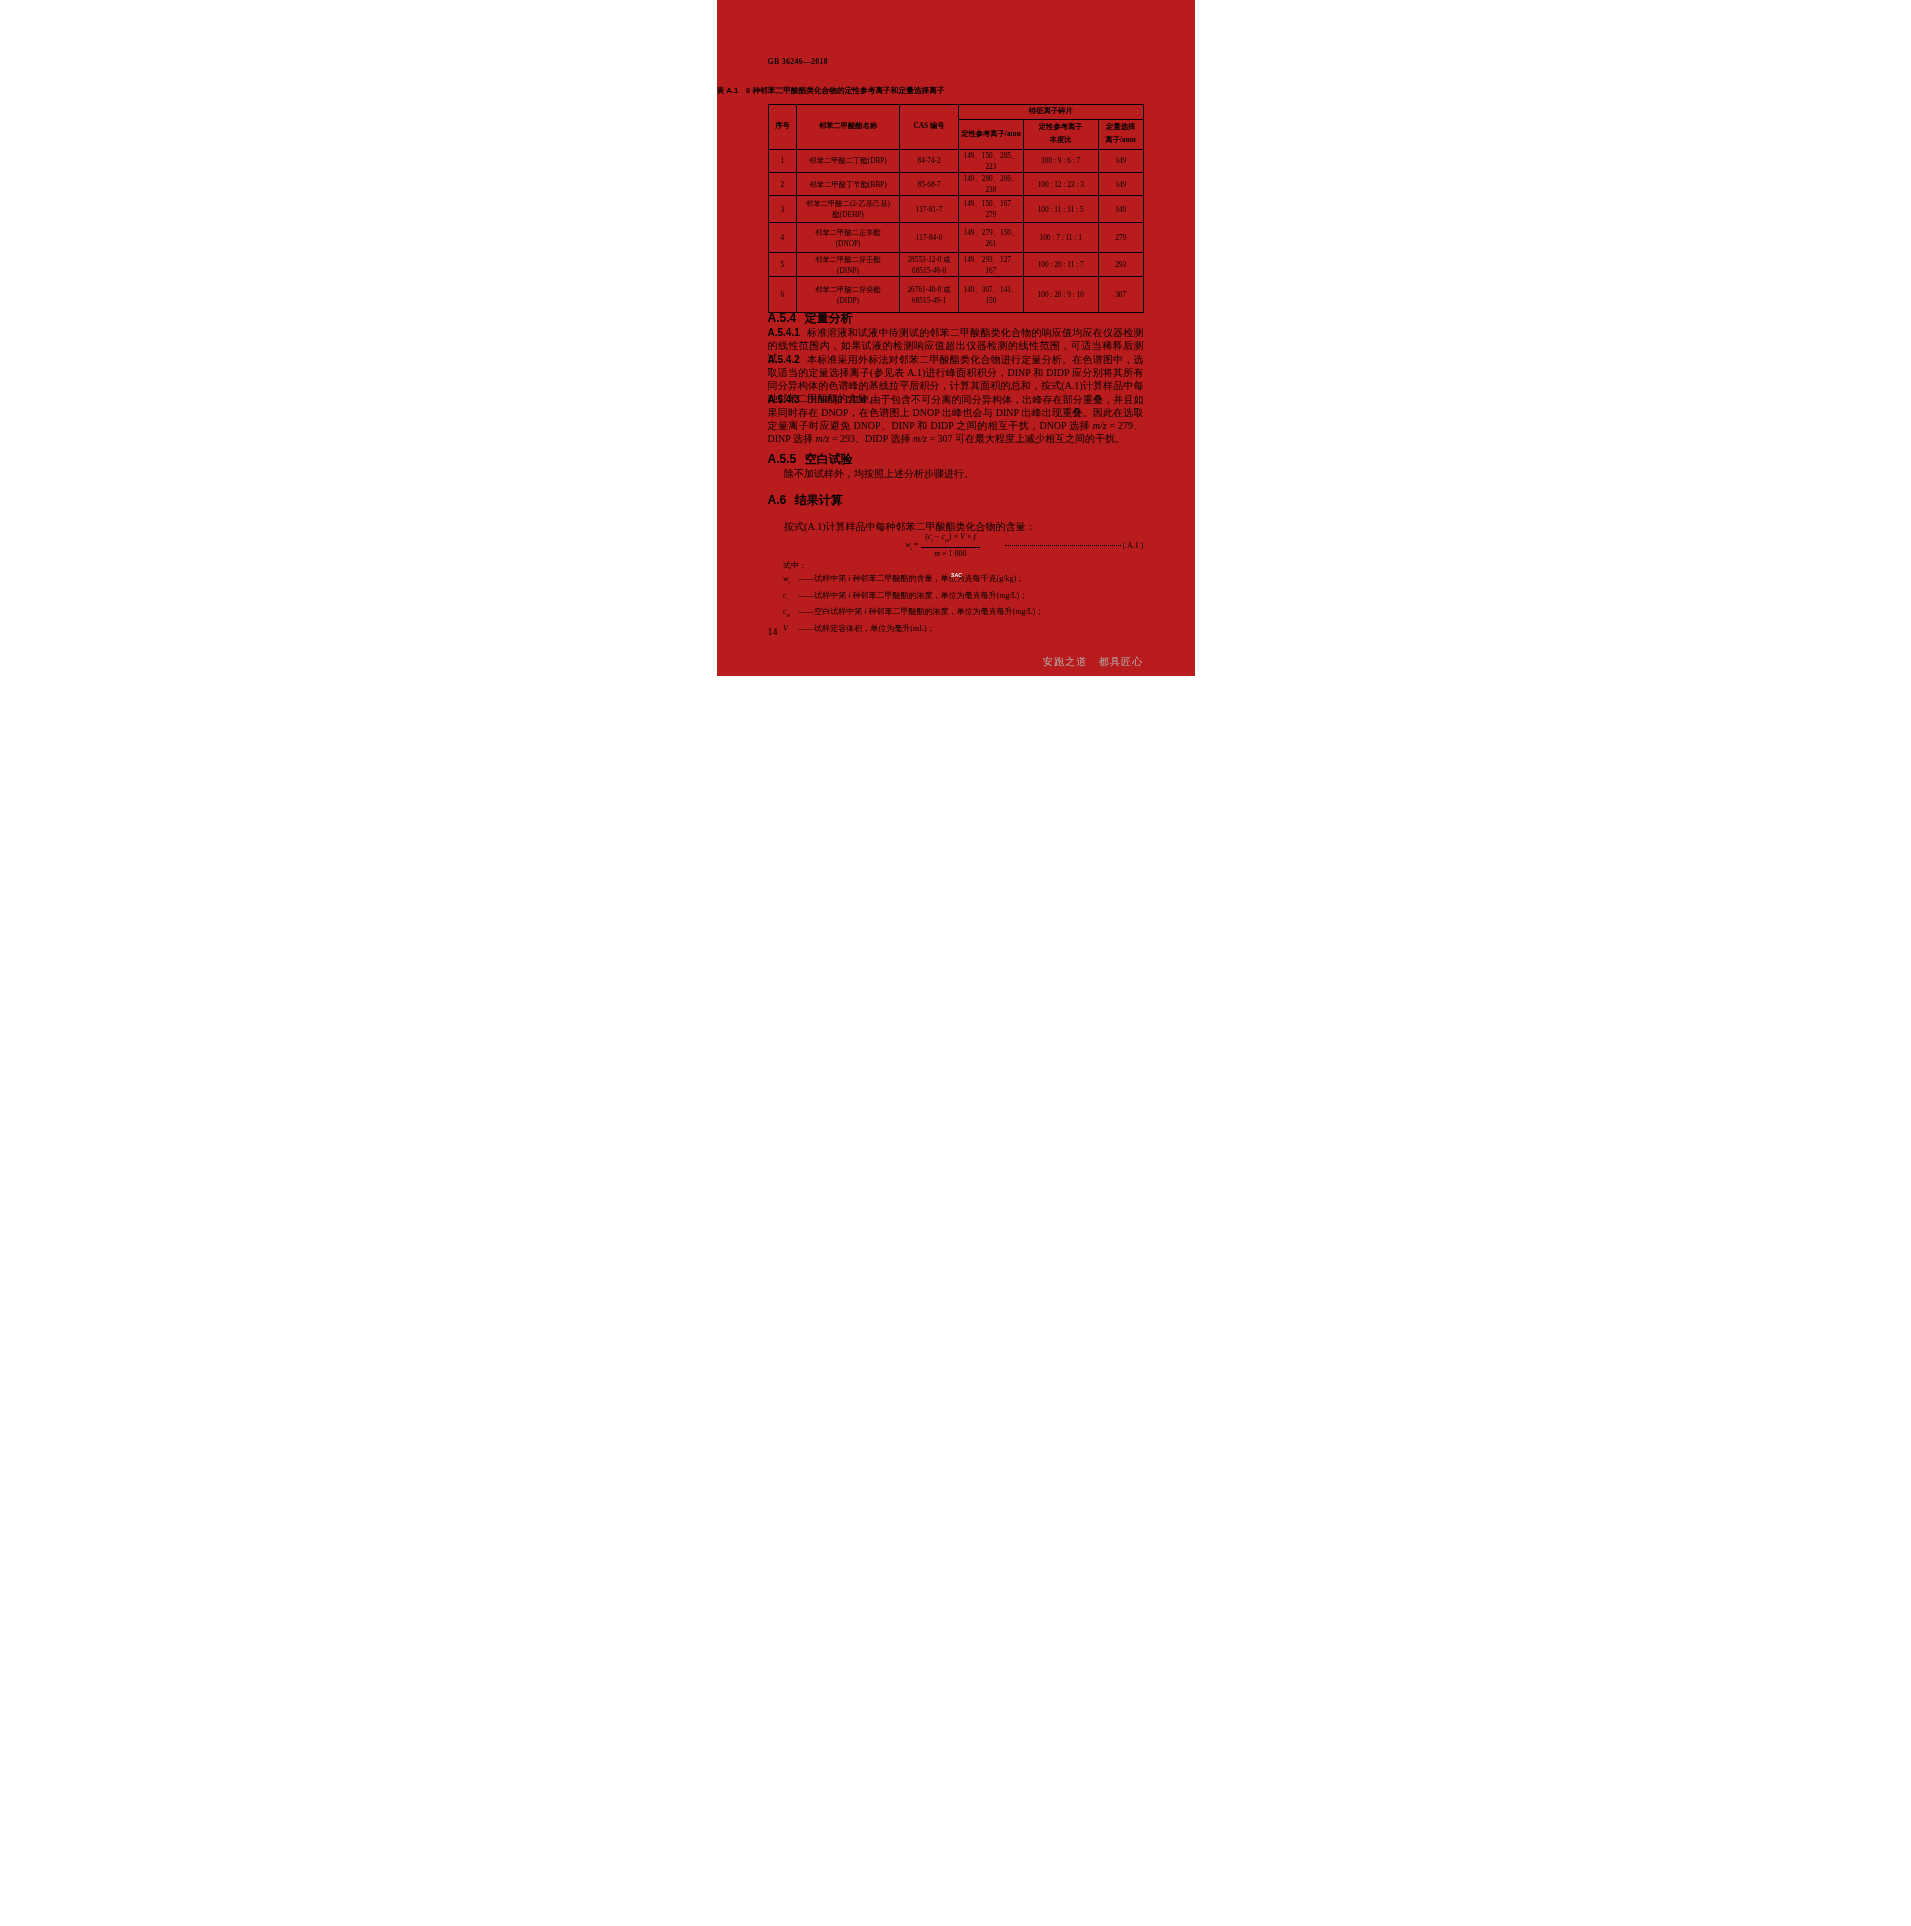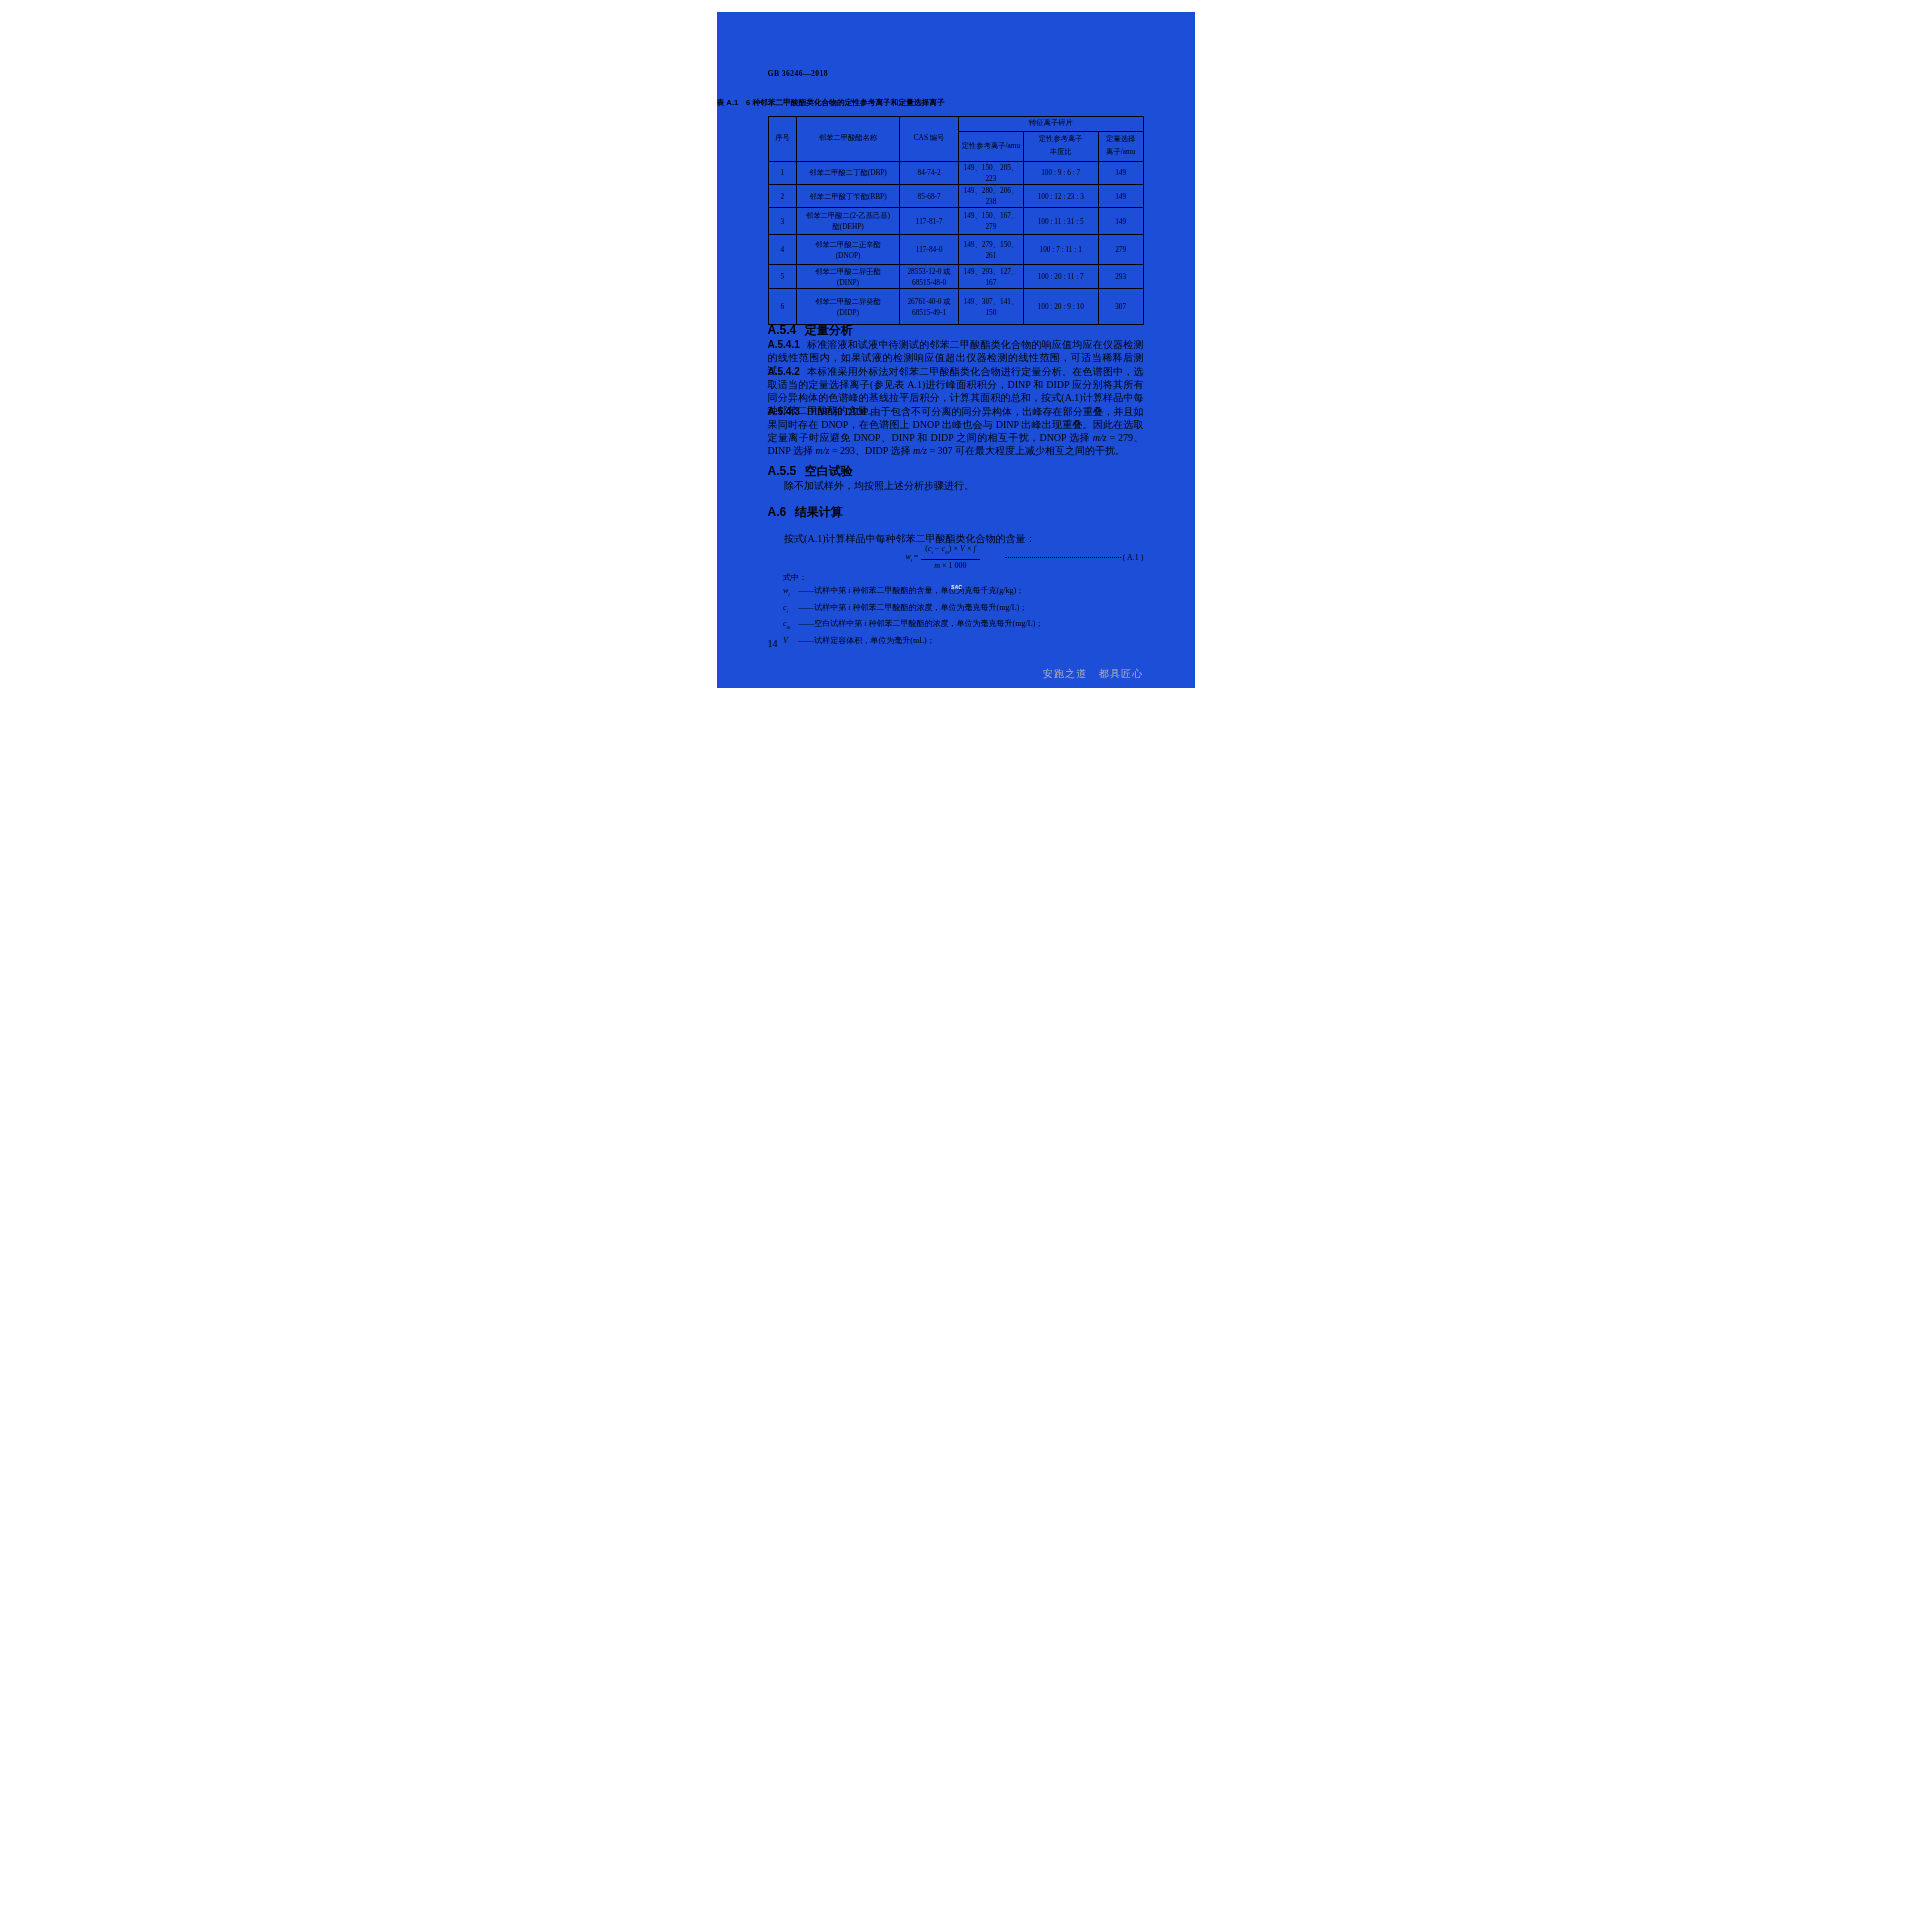--- a/index.html
+++ b/index.html
@@ -1,21 +1,21 @@
 <!DOCTYPE html>
 <html style="font-size:6.2px"><head>
 <meta charset="utf-8">
 <style>
   * { margin:0; padding:0; box-sizing:border-box; }
   html,body { background:#ffffff; }
   .page {
     position:relative;
     width:478px; height:676px;
-    background:#1d4ed8;
-    margin:12px auto;
+    background:#b91c1c;
+    margin:0 auto;
     font-family:"Liberation Serif","DejaVu Serif",serif;
     color:#000;
     overflow:hidden;
   }
   .doc-code {
     position:absolute; top:57px; left:51px;
     font-size:7.7px; font-weight:bold; letter-spacing:0.4px;
   }
   .table-title {
     position:absolute; top:86px; left:0; width:478px;
@@ -32,21 +32,21 @@
   .tbl th, .tbl td {
     border:0.8px solid #000;
     border-top-width:1.2px; border-bottom-width:1.2px;
     vertical-align:middle;
     font-weight:normal;
     padding:0 0.8px;
     line-height:11.2px;
   }
   .tbl thead tr.group-row { height:14.6px; }
   .tbl thead tr.sub-row   { height:30px; }
-  .tbl thead th { line-height:12.7px; }
+  .tbl thead th { line-height:12.7px;font-weight:bold; }
   .tbl tbody tr:nth-child(1){ height:14.6px; }
   .tbl tbody tr:nth-child(2){ height:14.6px; }
   .tbl tbody tr:nth-child(3){ height:27px; }
   .tbl tbody tr:nth-child(4){ height:30px; }
   .tbl tbody tr:nth-child(5){ height:24px; }
   .tbl tbody tr:nth-child(6){ height:36px; }
 
   .heading {
     position:absolute; left:51px; width:376px;
     font-family:"Liberation Sans","DejaVu Sans",sans-serif;

